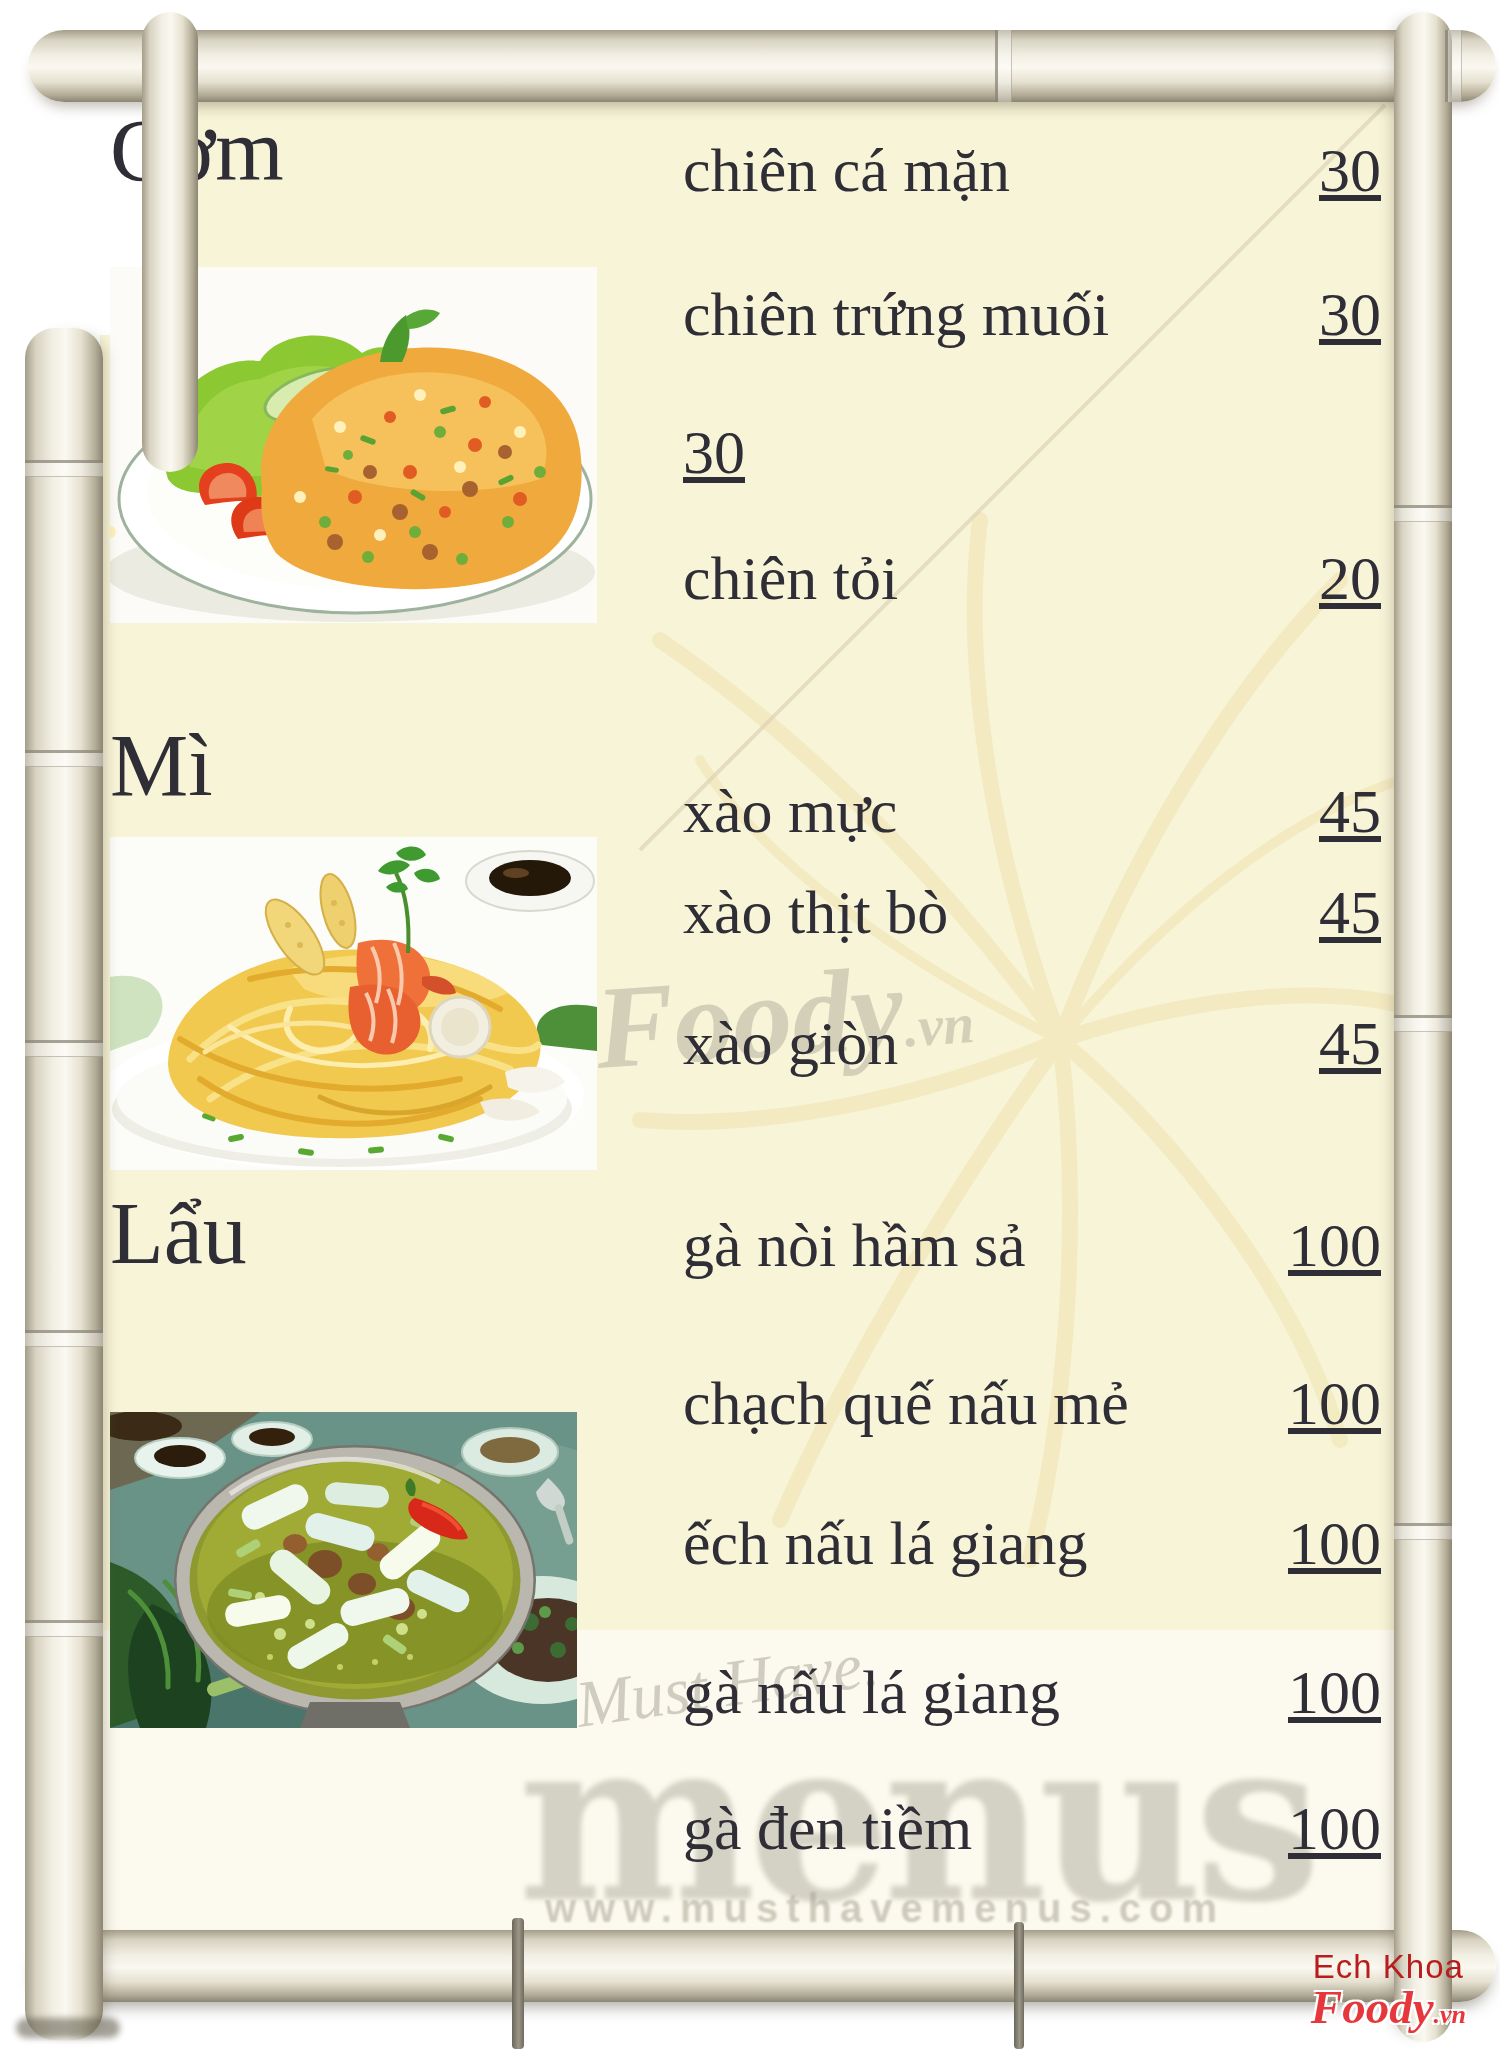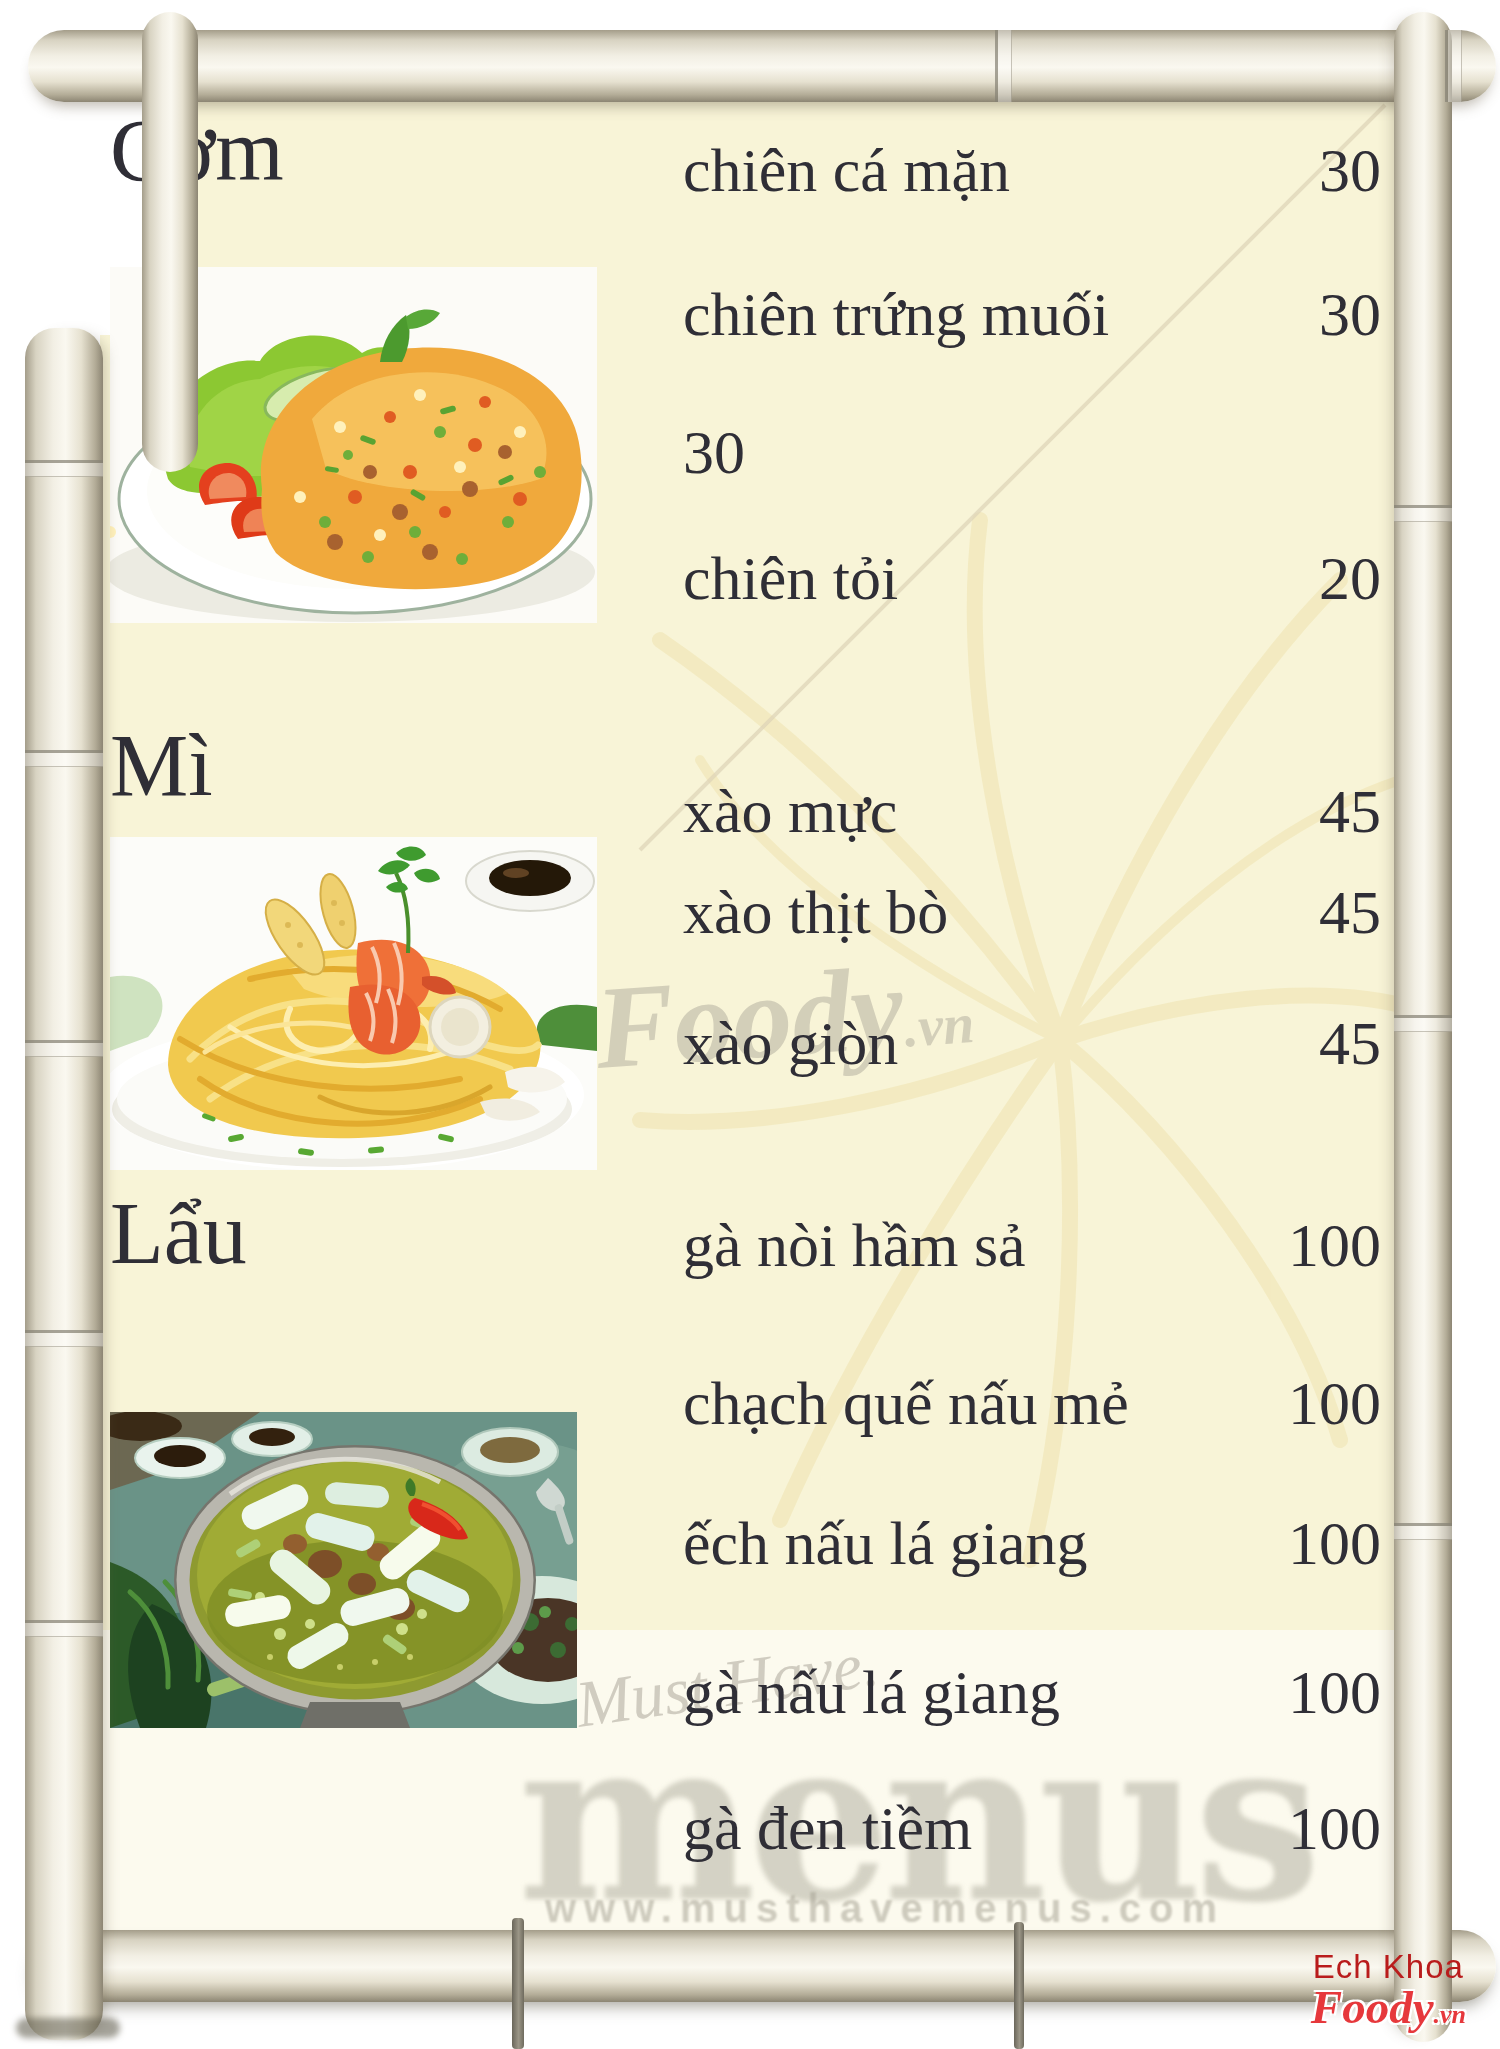--- a/index.html
+++ b/index.html
@@ -27,21 +27,21 @@
             font-family:"DejaVu Serif","Liberation Serif",serif;
             color:rgba(165,161,147,0.45);filter:blur(2.5px);line-height:1;}
   .wm-url{left:545px;top:1886px;font-size:40px;font-weight:bold;letter-spacing:8px;
           font-family:"Liberation Sans","DejaVu Sans",sans-serif;
           color:rgba(168,164,150,0.55);filter:blur(1.2px);}
 
   
   .section-header{position:absolute;left:110px;font-size:88px;line-height:1;color:#2f2e36;z-index:6;}
   .row{position:absolute;left:675px;width:698px;display:flex;justify-content:space-between;
        align-items:flex-end;font-size:62px;line-height:1;color:#2f2e36;z-index:6;margin-left:8px;}
-  .row .price{font-size:62px;}
+  .row .price{font-size:62px;text-decoration:underline;}
 
   
   .bamboo{position:absolute;z-index:7;}
   .rail{height:72px;border-radius:36px;
         background:linear-gradient(180deg,#a49d8a 0%,#d8d3c2 14%,#f2efe4 36%,#faf8f0 52%,#e6e1d0 72%,#b3ac97 90%,#8c8573 100%);}
   .pole{border-radius:30px;
         background:linear-gradient(90deg,#a49d8a 0%,#d8d3c2 14%,#f2efe4 36%,#faf8f0 52%,#e6e1d0 72%,#b3ac97 90%,#8c8573 100%);}
   .rail-top{left:28px;top:30px;width:1468px;box-shadow:0 10px 14px -6px rgba(110,100,80,0.45);}
   .rail-bottom{left:28px;top:1930px;width:1468px;box-shadow:0 10px 16px -6px rgba(80,75,60,0.5);}
   .pole-left{left:25px;top:328px;width:78px;height:1712px;box-shadow:10px 0 14px -8px rgba(110,100,80,0.35);}

